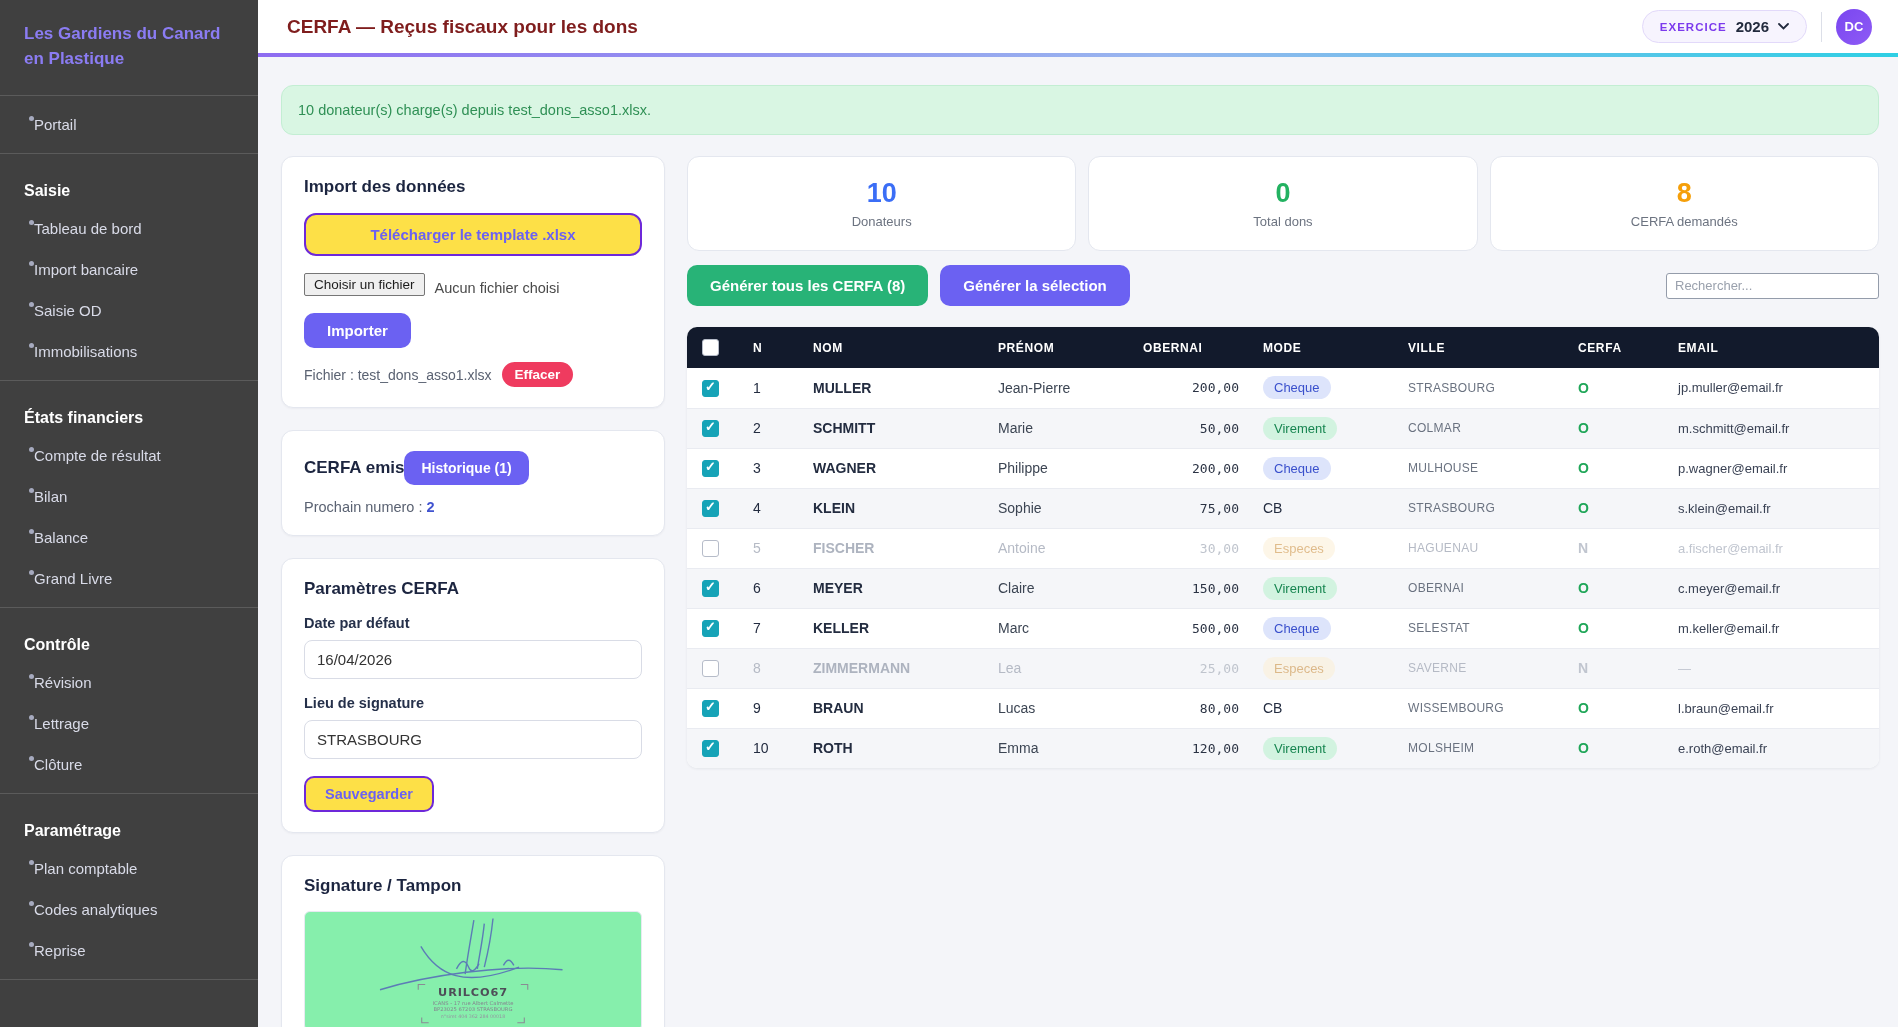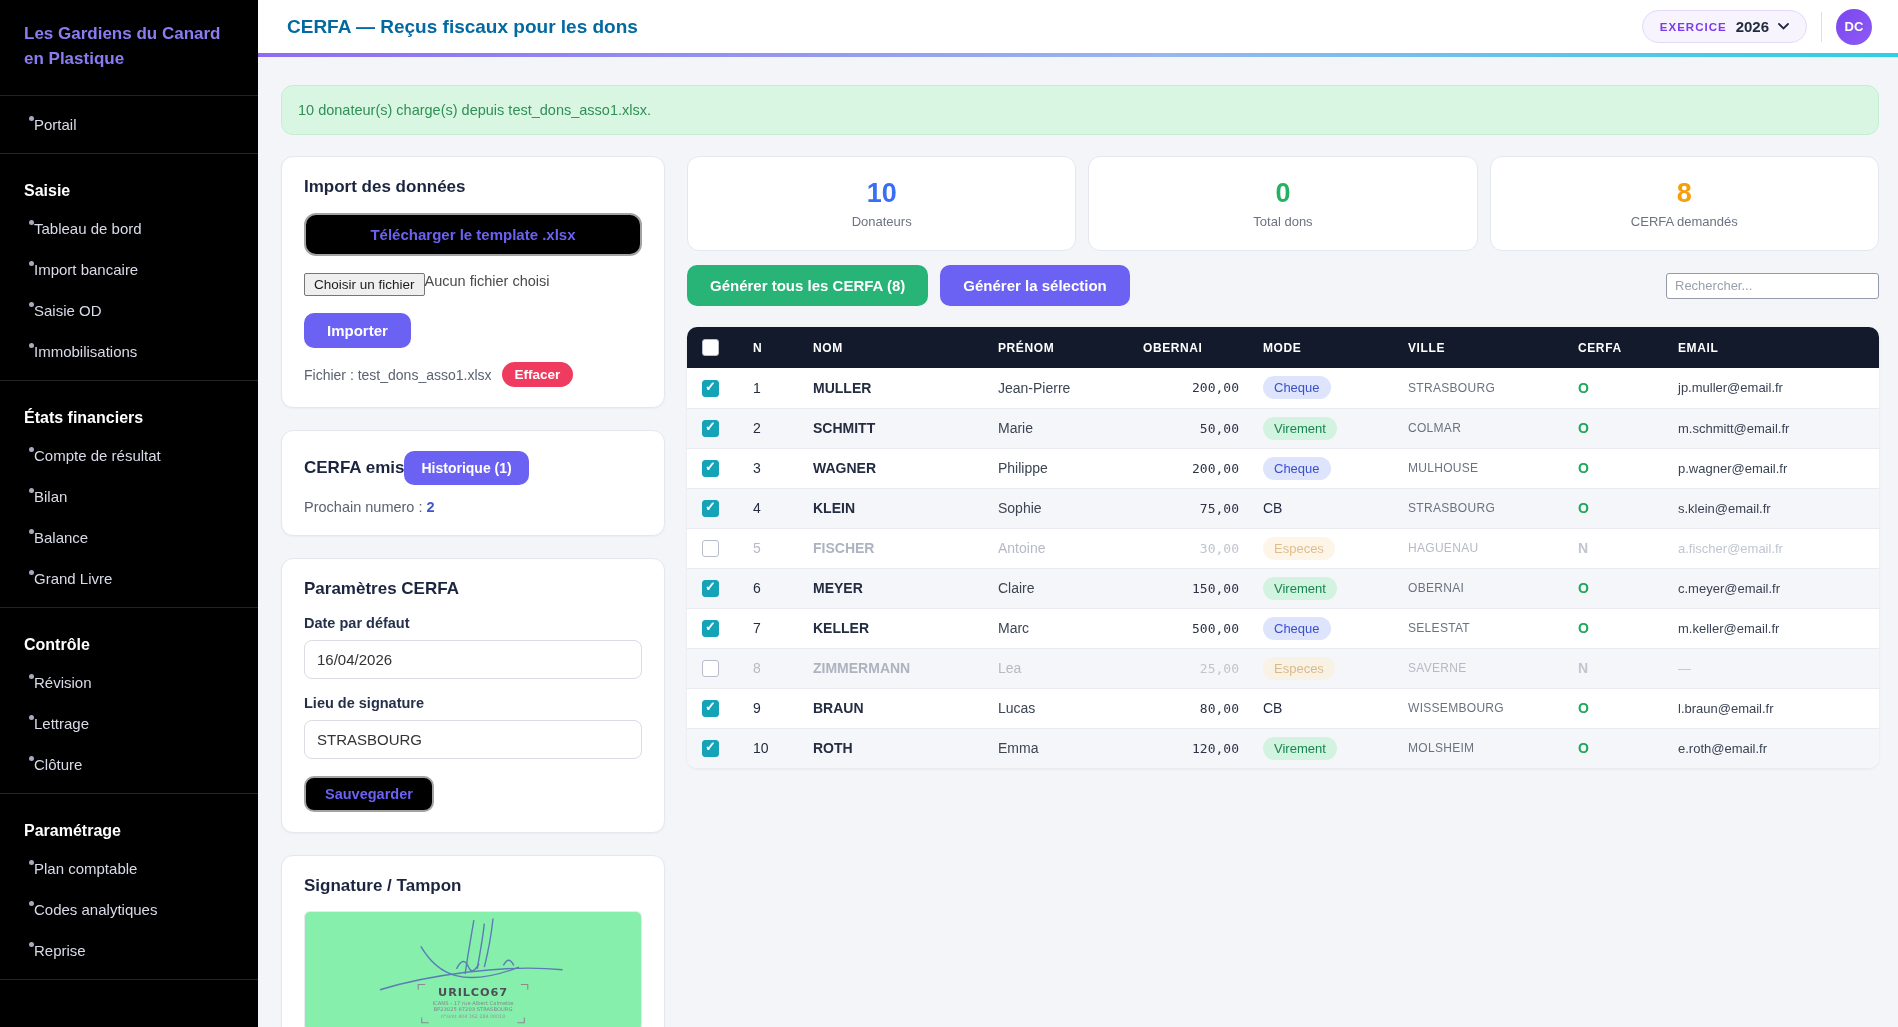--- a/index.html
+++ b/index.html
@@ -2,62 +2,62 @@
 <html><head>
 <meta charset="utf-8">
 <style>
   * { box-sizing: border-box; margin: 0; padding: 0; }
   html,body { width:1898px; height:1027px; overflow:hidden; }
   body { font-family:"Liberation Sans","DejaVu Sans",sans-serif; background:#f4f5f9; color:#232c40; }
 
   .app { display:flex; width:1898px; height:1027px; }
 
   
-  .sidebar { width:258px; flex:none; background:#000000; color:#d9dbe8; padding-top:18px; overflow:hidden; }
+  .sidebar { width:258px; flex:none; background:#404040; color:#d9dbe8; padding-top:18px; overflow:hidden; }
   .brand { color:#8b7cf3; font-weight:700; font-size:17px; line-height:1.45; padding:4px 24px 16px; }
   .sb-divider { border-top:1px solid rgba(255,255,255,.14); margin:8px 0; }
   .sb-section-title { color:#ffffff; font-weight:700; font-size:16px; padding:20px 24px 8px; }
   .sb-item { display:flex; align-items:flex-start; gap:0; padding:12px 24px; font-size:15px; color:#d9dbe8; cursor:pointer; }
   .sb-item .dot { width:5px; height:5px; border-radius:50%; background:#a6aabf; flex:none; margin-left:5px; }
 
   
   .main { flex:1; display:flex; flex-direction:column; min-width:0; }
   .topbar { height:53px; background:#fff; display:flex; align-items:center; padding:0 26px 0 29px; flex:none; }
-  .topbar h1 { font-size:19px; font-weight:700; color:#0369a1; }
+  .topbar h1 { font-size:19px; font-weight:700; color:#7f1d1d; }
   .tb-right { margin-left:auto; display:flex; align-items:center; gap:14px; }
   .pill { display:flex; align-items:center; gap:9px; background:#f7f4fe; border:1px solid #e2d9fa; border-radius:999px; padding:7px 17px; cursor:pointer; }
   .pill .ex { color:#7c3aed; font-size:11.5px; font-weight:700; letter-spacing:1px; }
   .pill .yr { color:#222a3d; font-size:15px; font-weight:700; }
   .vdiv { width:1px; height:30px; background:#dcdfe8; }
   .avatar { width:36px; height:36px; border-radius:50%; background:linear-gradient(135deg,#7a46f0,#8e5bf5); color:#fff; font-weight:700; font-size:13px; display:flex; align-items:center; justify-content:center; cursor:pointer; }
   .header-accent { height:4px; background:linear-gradient(90deg,#8e6cf1 0%,#98b6ef 55%,#2ecfe4 100%); flex:none; }
 
   .content { flex:1; padding:28px 19px 0 23px; overflow:hidden; }
   .alert { background:#d9f6e3; border:1px solid #c3eed3; color:#2f9055; border-radius:12px; padding:16px 16px; font-size:14.5px; margin-bottom:21px; }
 
   .cols { display:flex; gap:22px; align-items:flex-start; }
   .left-col { width:384px; flex:none; display:flex; flex-direction:column; gap:22px; }
   .main-col { flex:1; min-width:0; }
 
   .card { background:#fff; border:1px solid #e4e7ef; border-radius:12px; padding:20px 22px; box-shadow:0 1px 2px rgba(16,24,40,.04); }
   .card h3 { font-size:17px; font-weight:700; color:#1c2540; }
 
   
   .btn { display:inline-flex; align-items:center; justify-content:center; border:none; border-radius:10px; font-weight:700; cursor:pointer; font-family:inherit; }
-  .btn-outline { background:#000000; border:2px solid #a3a3a3; color:#6b61f2; }
+  .btn-outline { background:#fde047; border:2px solid #6d28d9; color:#6b61f2; }
   .btn-solid-purple { background:#6b61f2; color:#fff; }
   .btn-full { width:100%; padding:11px 10px; font-size:15px; border-radius:12px; margin:16px 0 15px; }
   .btn-importer { padding:9px 23px; font-size:15px; margin-top:2px; }
   .btn-historique { padding:9px 17px; font-size:14px; }
   .btn-save { padding:8px 19px; font-size:14.5px; margin-top:17px; border-radius:10px; }
   .btn-green { background:#28b377; color:#fff; height:41px; padding:0 23px; font-size:15px; }
   .btn-sel { background:#6b61f2; color:#fff; height:41px; padding:0 23px; font-size:15px; }
 
   
-  .file-row { display:flex; align-items:flex-start; margin:2px 0 15px; }
+  .file-row { display:flex; align-items:flex-end; gap:10px; margin:2px 0 15px; }
   .file-btn { background:#efefef; border:1px solid #767676; border-radius:2px; padding:3px 9px; font-size:13.5px; color:#1d1d1d; cursor:pointer; white-space:nowrap; }
   .file-none { font-size:14.5px; color:#4a4a4a; }
 
   .fichier-line { display:flex; align-items:center; gap:10px; margin-top:14px; font-size:14px; color:#5a6272; }
   .badge-effacer { background:#ef3b5f; color:#fff; font-weight:700; font-size:13.5px; padding:5px 13px; border-radius:999px; cursor:pointer; }
 
   .card-head { display:flex; align-items:center; justify-content:flex-start; }
   .next-line { margin-top:14px; font-size:14.5px; color:#5a6272; }
   .next-line b { color:#4053d0; }
 

